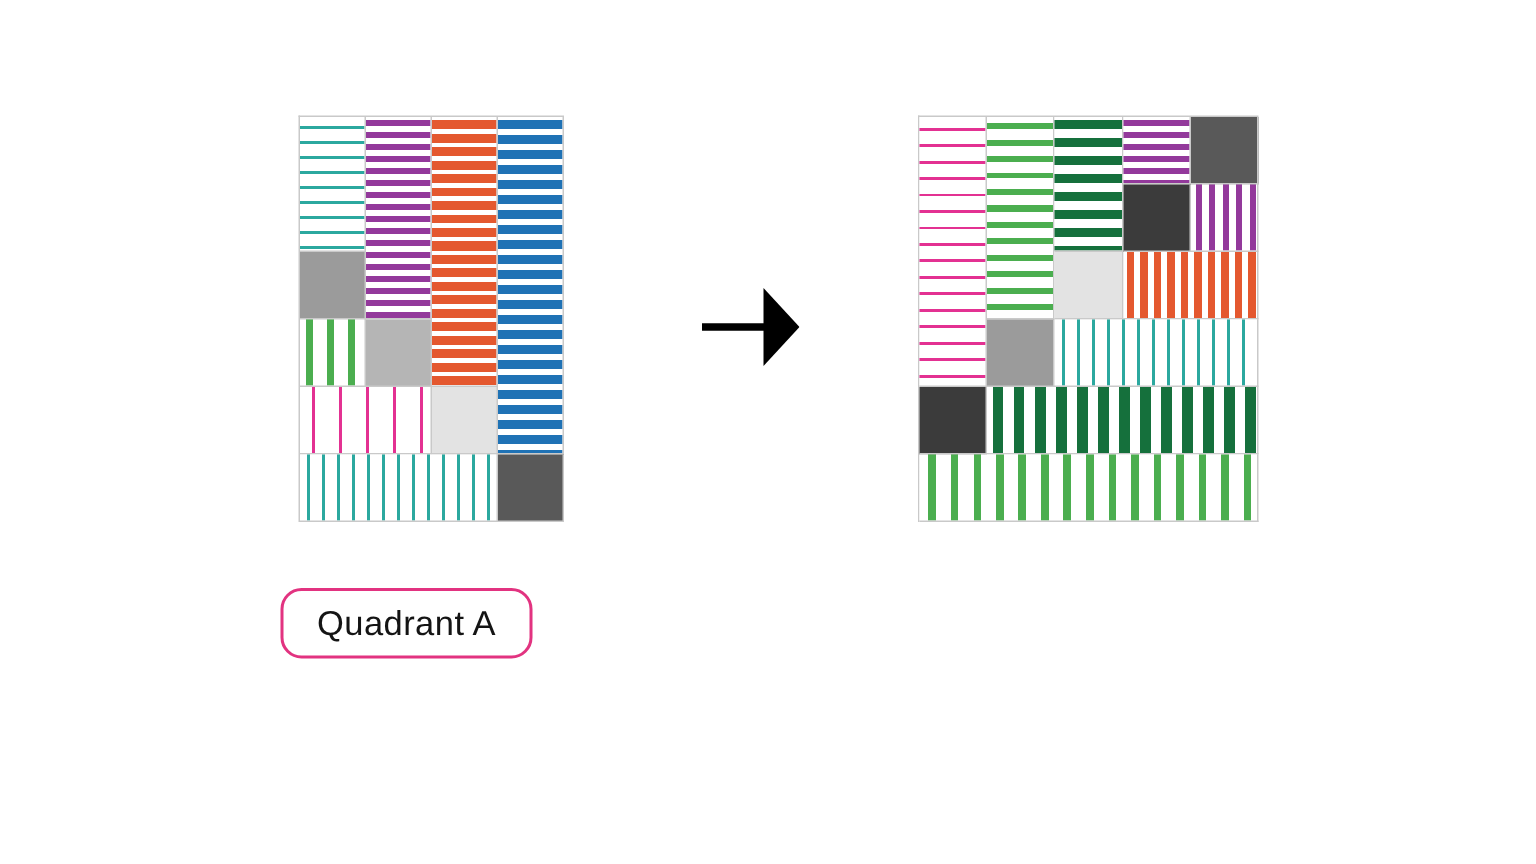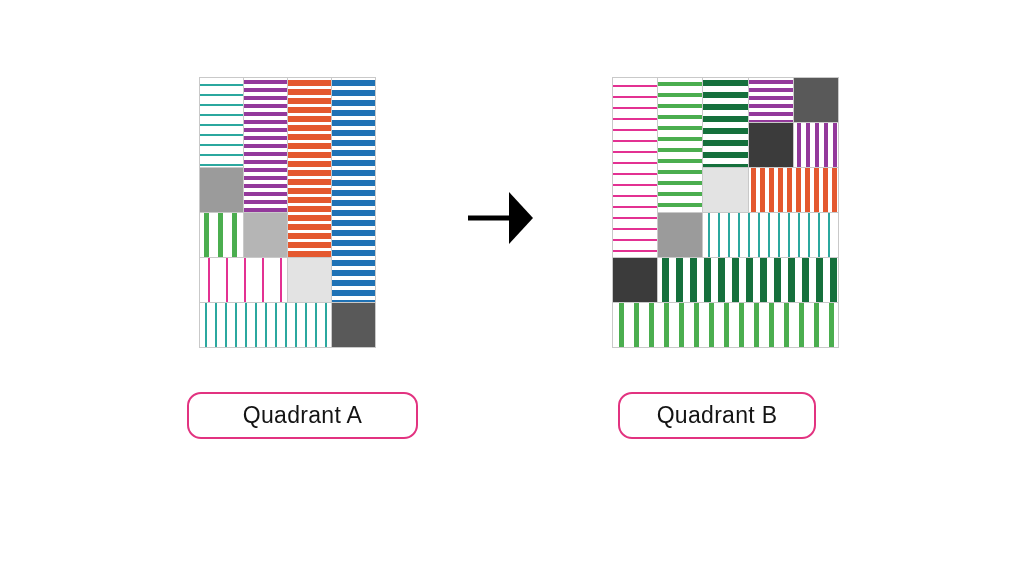--- a/index.html
+++ b/index.html
@@ -25,21 +25,21 @@
   .quad-label {
     position:absolute;
     box-sizing:border-box;
     height:47px;
     border:2px solid #e23380;
     border-radius:14px;
     background:#ffffff;
     display:flex; align-items:center; justify-content:center;
     font-size:23px; color:#141414; letter-spacing:0.3px;
   }
-  .label-a { left:187px; top:392px; width:231px; }
+  .label-a { left:187px; top:392px; width:168px; }
   .label-b { left:618px; top:392px; width:198px; }
 </style>
 </head>
 <body>
 
 <div class="canvas">
 
   <div class="pattern-grid" style="left: 199px; top: 77px; width: 176px; height: 270px;">
       <div class="cell" style="left: 0px; top: 0px; width: 44px; height: 90px; background: repeating-linear-gradient(rgb(255, 255, 255) 0px, rgb(255, 255, 255) 6px, rgb(43, 168, 159) 6px, rgb(43, 168, 159) 8px, rgb(255, 255, 255) 8px, rgb(255, 255, 255) 10px);"></div>
       <div class="cell" style="left: 44px; top: 0px; width: 44px; height: 135px; background: repeating-linear-gradient(rgb(255, 255, 255) 0px, rgb(255, 255, 255) 2px, rgb(147, 57, 155) 2px, rgb(147, 57, 155) 6px, rgb(255, 255, 255) 6px, rgb(255, 255, 255) 8px);"></div>
@@ -75,17 +75,14 @@
       <div class="cell" style="left: 90.4px; top: 135px; width: 135.6px; height: 45px; background: repeating-linear-gradient(to right, rgb(255, 255, 255) 0px, rgb(255, 255, 255) 5px, rgb(43, 168, 159) 5px, rgb(43, 168, 159) 7px, rgb(255, 255, 255) 7px, rgb(255, 255, 255) 10px);"></div>
       <div class="cell" style="left: 0px; top: 180px; width: 45.2px; height: 45px; background: rgb(59, 59, 59);"></div>
       <div class="cell" style="left: 45.2px; top: 180px; width: 180.8px; height: 45px; background: repeating-linear-gradient(to right, rgb(255, 255, 255) 0px, rgb(255, 255, 255) 4px, rgb(21, 112, 60) 4px, rgb(21, 112, 60) 11px, rgb(255, 255, 255) 11px, rgb(255, 255, 255) 14px);"></div>
       <div class="cell" style="left: 0px; top: 225px; width: 226px; height: 45px; background: repeating-linear-gradient(to right, rgb(255, 255, 255) 0px, rgb(255, 255, 255) 6px, rgb(75, 174, 79) 6px, rgb(75, 174, 79) 11px, rgb(255, 255, 255) 11px, rgb(255, 255, 255) 15px);"></div>
     </div>
 
   <div class="quad-label label-a" style="border-color: rgb(226, 51, 128); color: rgb(20, 20, 20);">
     <span>Quadrant A</span>
   </div>
 
-  <div class="quad-label label-b" style="border-color: rgb(226, 51, 128); color: rgb(20, 20, 20);">
-    <span>Quadrant B</span>
-  </div>
 
 </div>
 
 </body></html>

